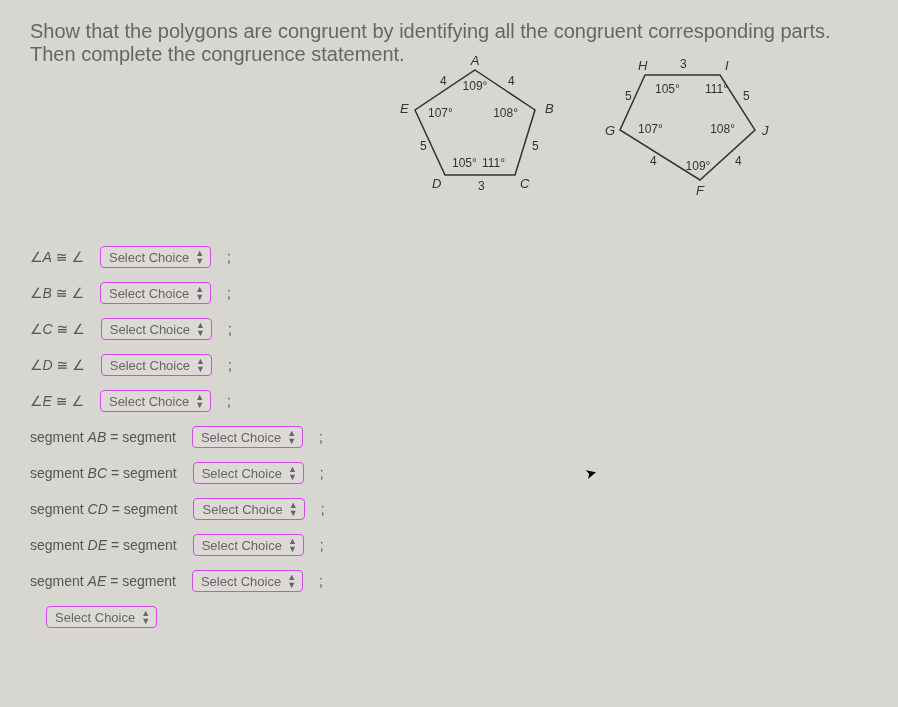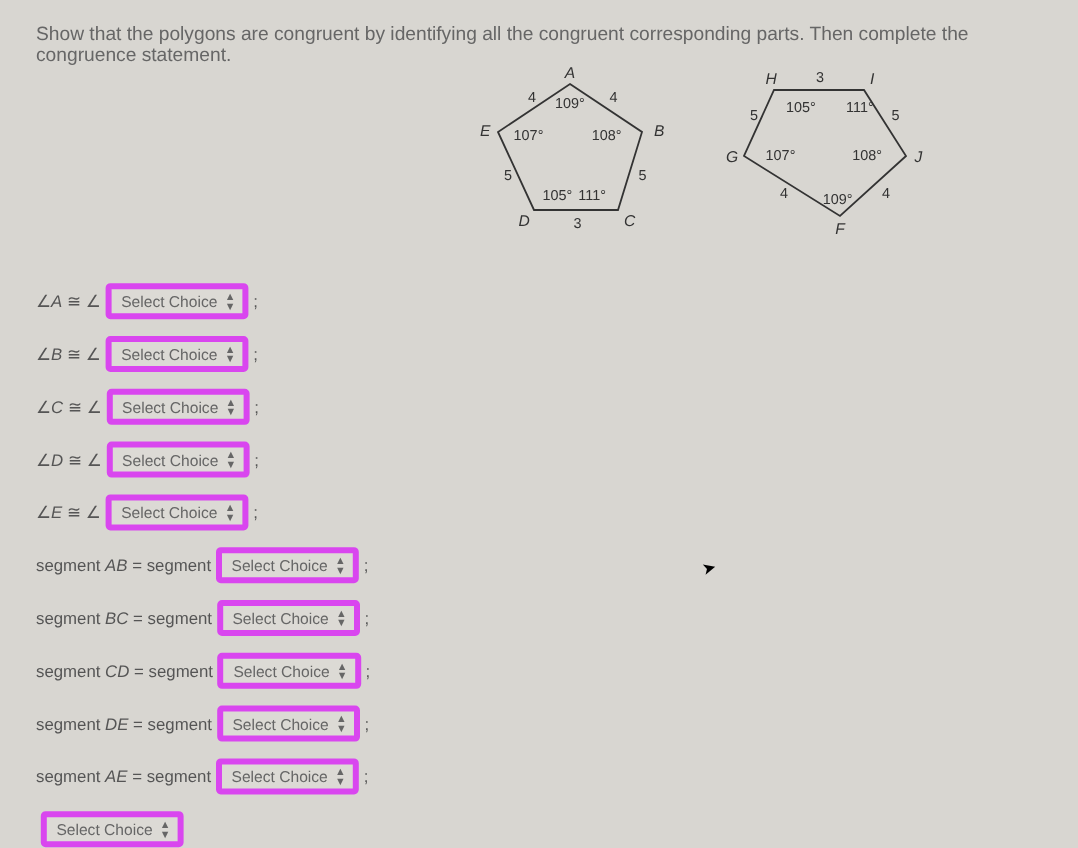--- a/index.html
+++ b/index.html
@@ -7,21 +7,21 @@
     width: 898px;
     height: 707px;
     background: #d8d6d1;
     font-family: Arial, Helvetica, sans-serif;
     color: #555;
     font-size: 14px;
     padding: 20px 30px;
     position: relative;
   }
   .instruction {
-    font-size: 16px;
+    font-size: 20px;
     color: #666;
     margin-bottom: 20px;
   }
   .diagrams {
     position: absolute;
     top: 55px;
     left: 380px;
     width: 420px;
     height: 150px;
   }
@@ -33,24 +33,24 @@
     display: flex;
     align-items: center;
     margin-bottom: 14px;
     font-size: 14px;
     color: #555;
   }
   .angle { font-style: italic; }
   .select {
     display: inline-flex;
     align-items: center;
-    border: 5px solid #d946ef;
+    border: 1px solid #d946ef;
     border-radius: 4px;
     padding: 2px 6px 2px 8px;
-    margin: 0 4px;
+    margin: 0 16px;
     background: #dcdad5;
     color: #666;
     font-size: 13px;
     cursor: pointer;
   }
   .select .arrows {
     margin-left: 6px;
     font-size: 9px;
     line-height: 8px;
     display: flex;

